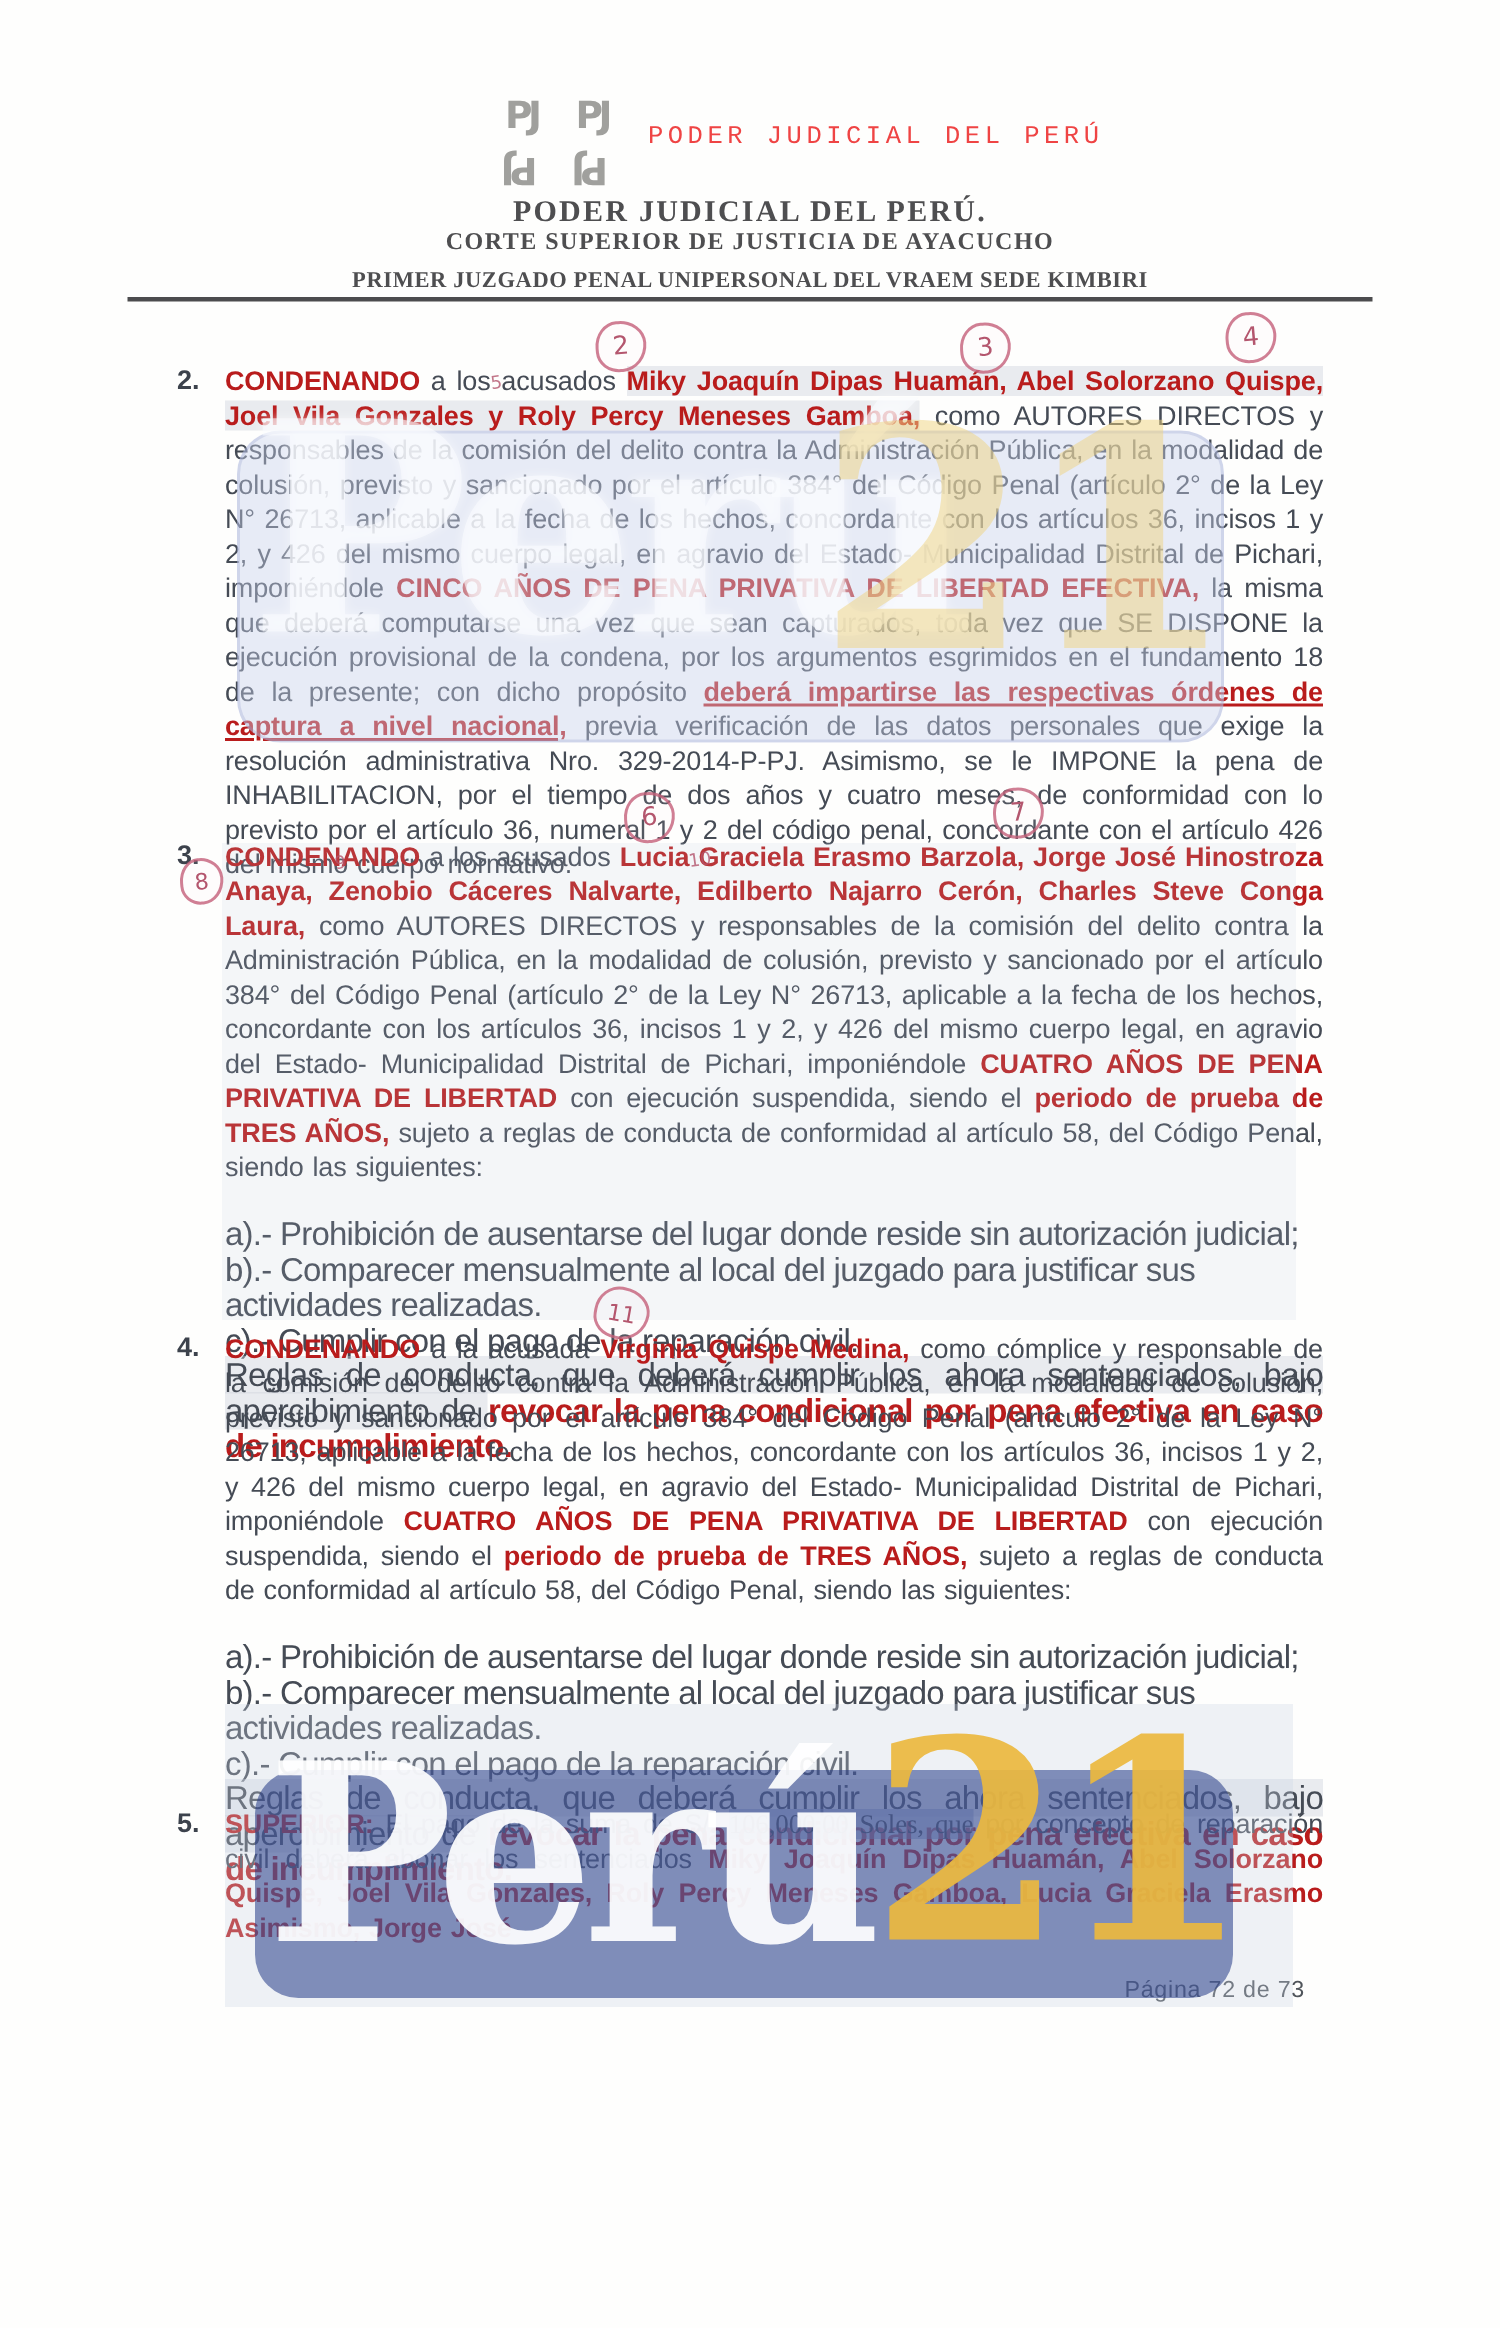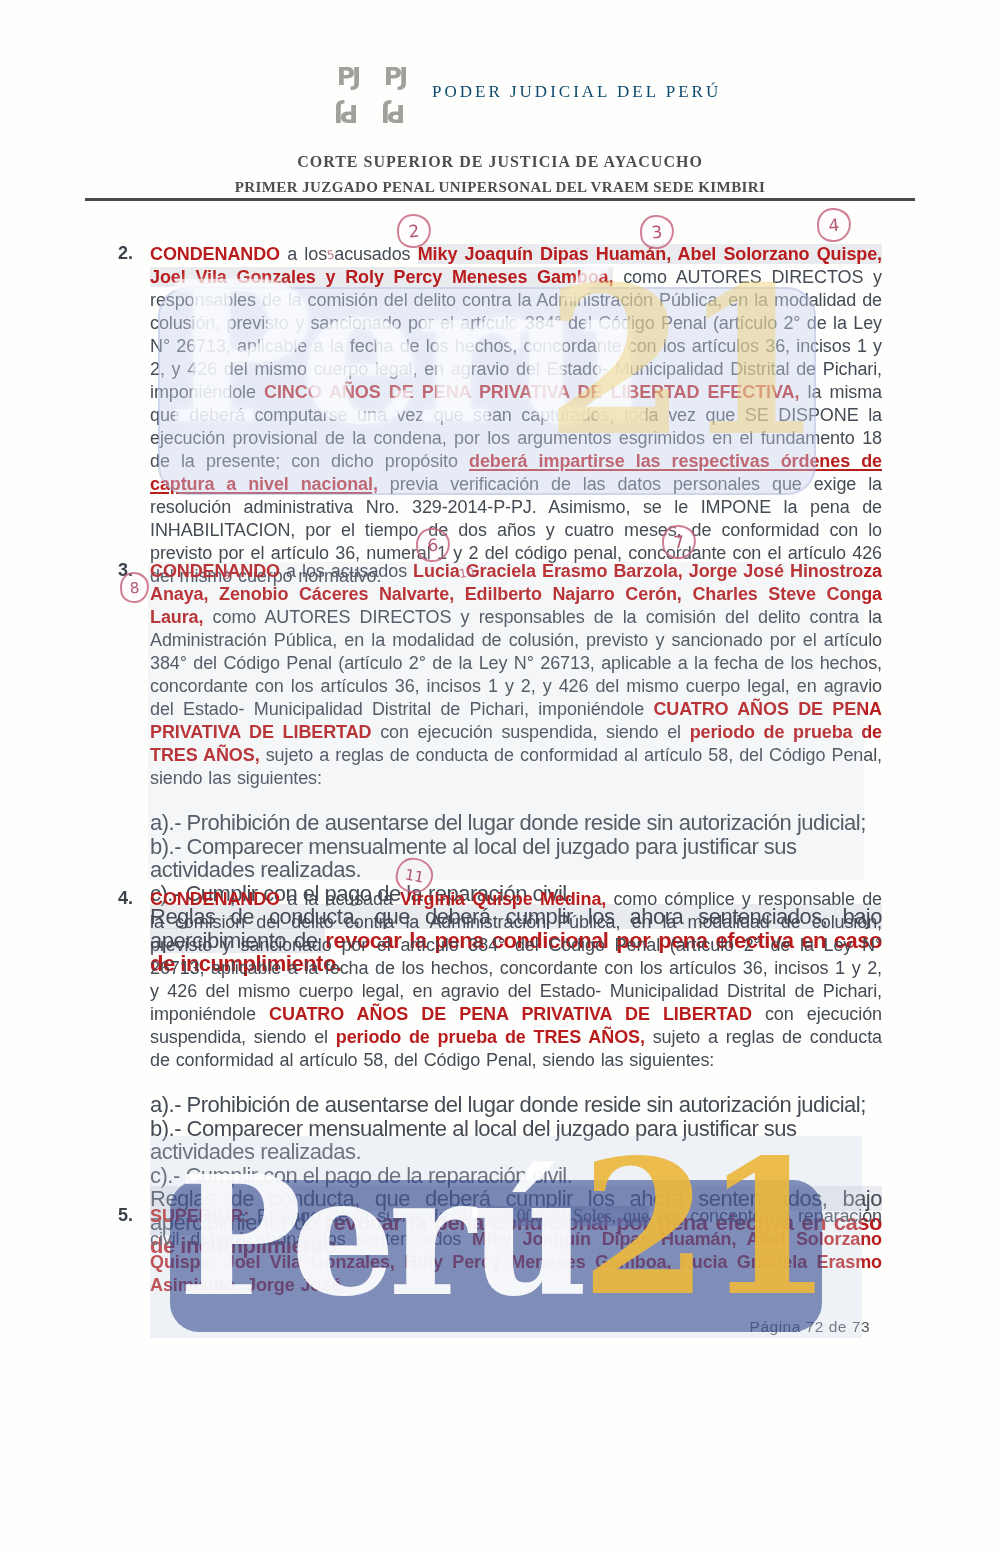--- a/index.html
+++ b/index.html
@@ -13,22 +13,22 @@
     display:grid;grid-template-columns:1fr 1fr;grid-template-rows:1fr 1fr;gap:2px;
   }
   .pj-cell{
     display:flex;align-items:center;justify-content:center;
     font-family:"DejaVu Sans",sans-serif;font-weight:bold;font-size:25px;
     color:#a0a09d;letter-spacing:-3px;line-height:1;
   }
   .pj-cell.flip{transform:rotate(180deg);}
   .brand{
     position:absolute;left:432px;top:82px;
-    font-family:Liberation Serif, serif;font-size:17px;letter-spacing:3px;
-    color:#0c4a6e;white-space:nowrap;
+    font-family:Liberation Mono, monospace;font-size:17px;letter-spacing:3px;
+    color:#ef4444;white-space:nowrap;
   }
   .title1,.title2,.title3{
     position:absolute;left:0;width:100%;text-align:center;
     font-family:"Liberation Serif",serif;font-weight:bold;color:#4e4e50;
   }
   .title1{top:130px;font-size:20px;letter-spacing:1.5px;}
   .title2{top:153px;font-size:16px;letter-spacing:1px;}
   .title3{top:179px;font-size:15px;letter-spacing:0.4px;}
   .header-rule{
     position:absolute;left:85px;top:198px;width:830px;height:3px;background:#4c4c4e;
@@ -110,20 +110,21 @@
 
 <div class="page">
 
   <div class="pj-logo">
     <div class="pj-cell">PJ</div>
     <div class="pj-cell">PJ</div>
     <div class="pj-cell flip">PJ</div>
     <div class="pj-cell flip">PJ</div>
   </div>
   <div class="brand">PODER JUDICIAL DEL PERÚ</div>
+  <div class="title1">PODER JUDICIAL DEL PERÚ.</div>
   <div class="title2">CORTE SUPERIOR DE JUSTICIA DE AYACUCHO</div>
   <div class="title3">PRIMER JUZGADO PENAL UNIPERSONAL DEL VRAEM SEDE KIMBIRI</div>
   <div class="header-rule"></div>
 
   <section class="item" style="top:243px">
     <div class="num">2.</div>
     <div class="col">
       <p class="body-text"><span class="sb">CONDENANDO</span><span> a los acusados </span><span class="sb sh2">Miky Joaquín Dipas Huamán, Abel Solorzano Quispe, Joel Vila Gonzales y Roly Percy Meneses Gamboa,</span><span> como AUTORES DIRECTOS y responsables de la comisión del delito contra la Administración Pública, en la modalidad de colusión, previsto y sancionado por el artículo 384° del Código Penal (artículo 2° de la Ley N° 26713, aplicable a la fecha de los hechos, concordante con los artículos 36, incisos 1 y 2, y 426 del mismo cuerpo legal, en agravio del Estado- Municipalidad Distrital de Pichari, imponiéndole </span><span class="sb">CINCO AÑOS DE PENA PRIVATIVA DE LIBERTAD EFECTIVA,</span><span> la misma que deberá computarse una vez que sean capturados, toda vez que SE DISPONE la ejecución provisional de la condena, por los argumentos esgrimidos en el fundamento 18 de la presente; con dicho propósito </span><span class="sb su">deberá impartirse las respectivas órdenes de captura a nivel nacional,</span><span> previa verificación de las datos personales que exige la resolución administrativa Nro. 329-2014-P-PJ. Asimismo, se le IMPONE la pena de INHABILITACION, por el tiempo de dos años y cuatro meses, de conformidad con lo previsto por el artículo 36, numeral 1 y 2 del código penal, concordante con el artículo 426 del mismo cuerpo normativo.</span></p>
     </div>
   </section>

